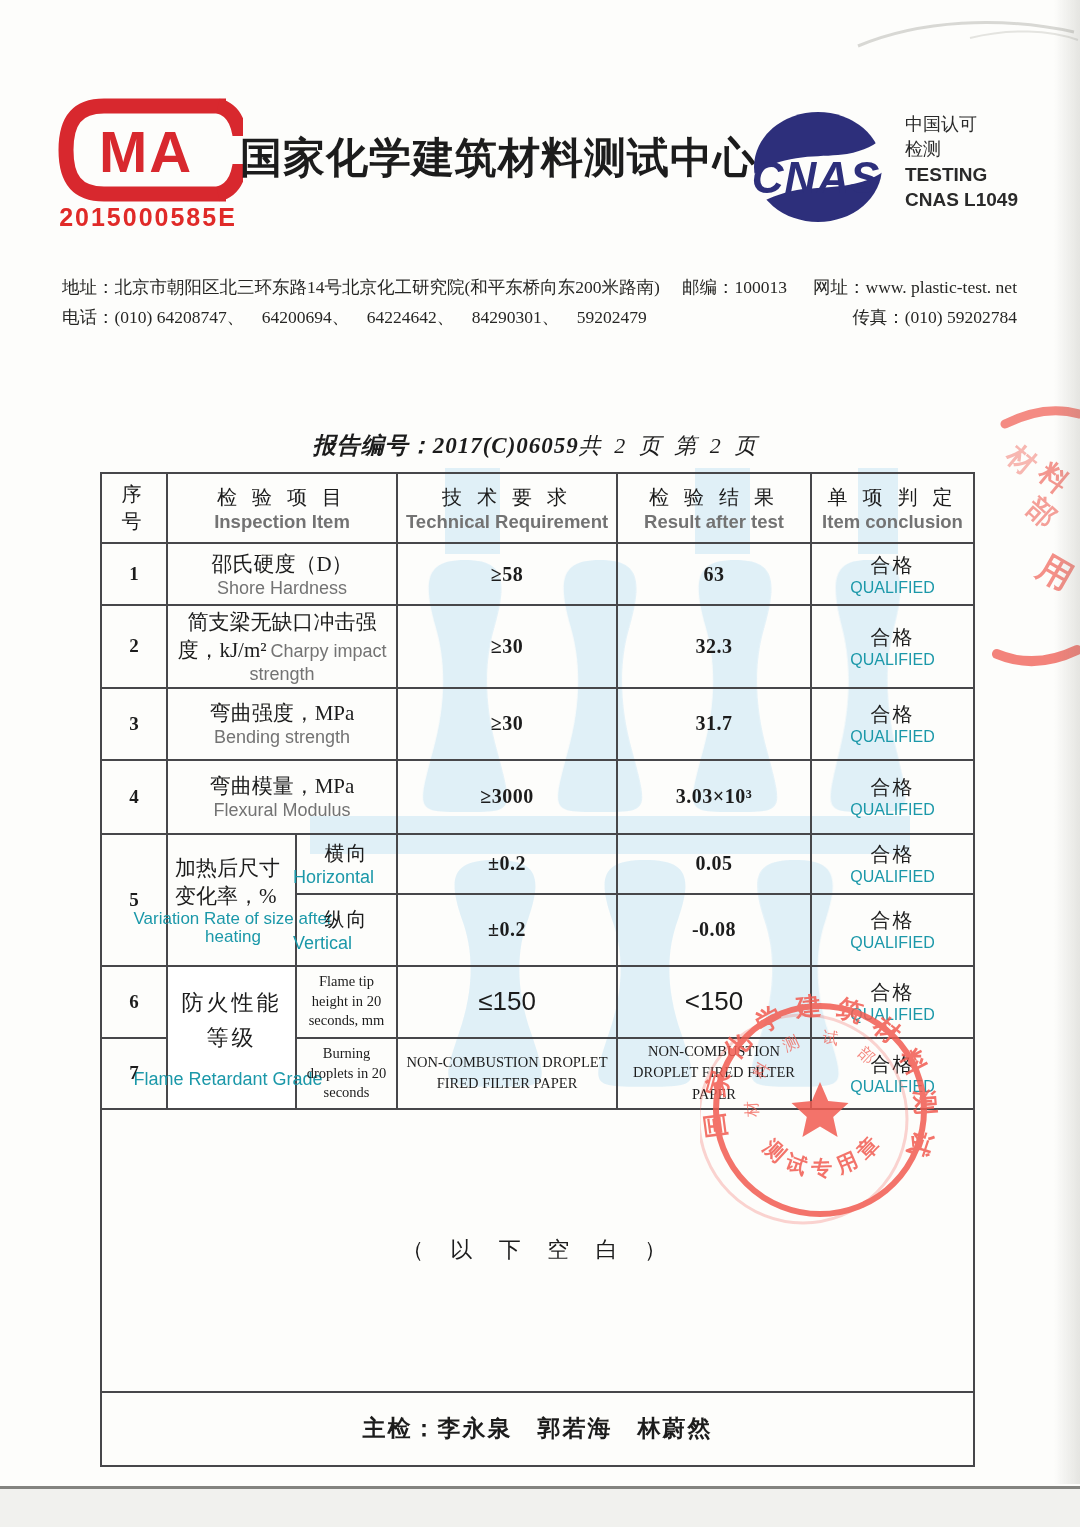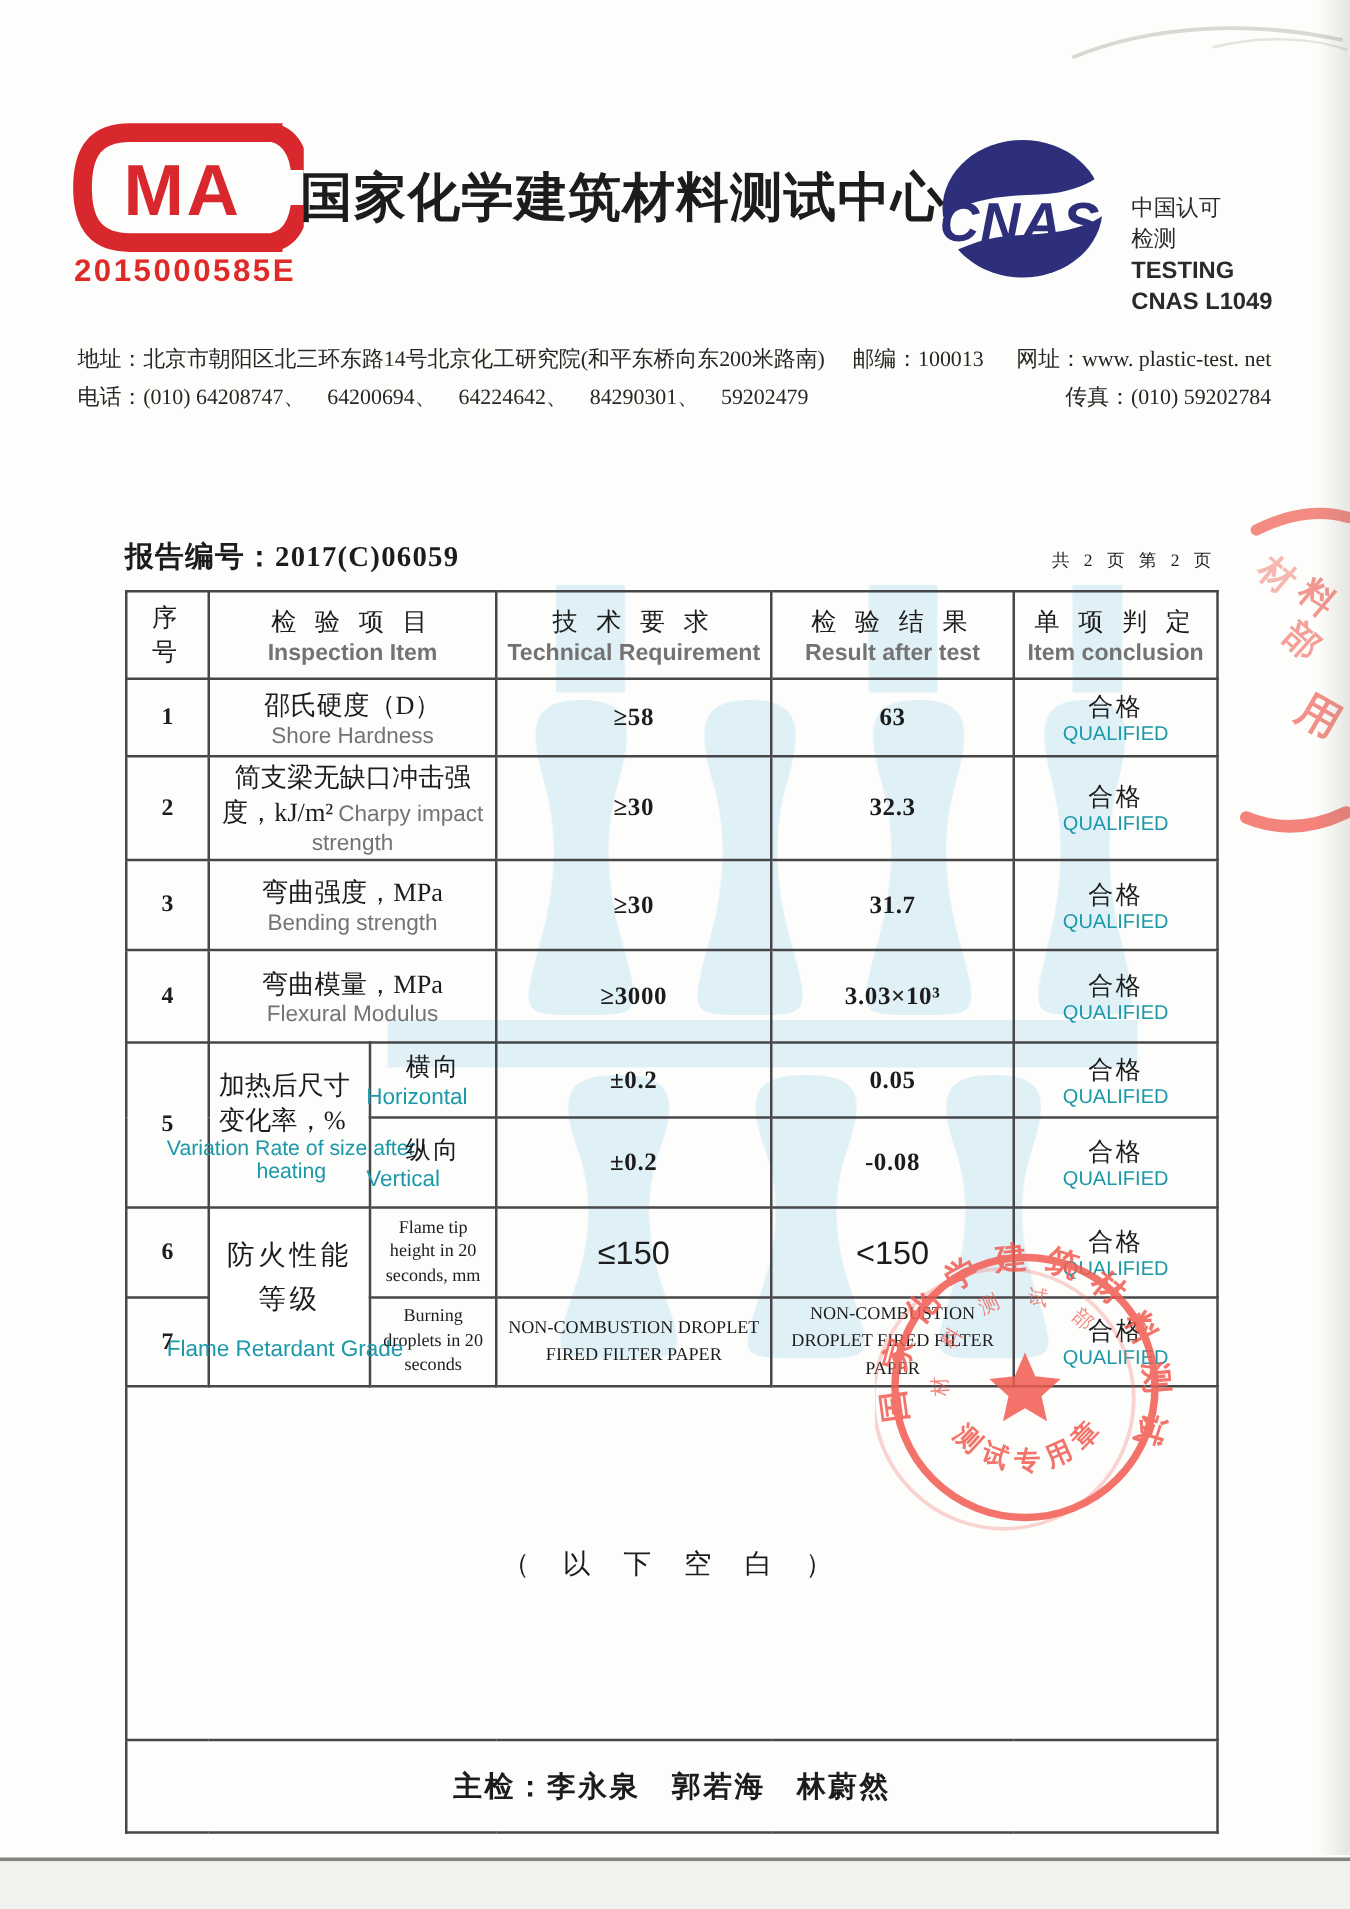--- a/index.html
+++ b/index.html
@@ -12,35 +12,35 @@
   .cma{position:absolute;left:58px;top:98px;width:185px;height:105px;}
   .cma-cert{position:absolute;left:48px;top:203px;width:200px;text-align:center;
     color:#e02a28;font-family:"Liberation Sans","DejaVu Sans",sans-serif;
     font-weight:bold;font-size:25px;letter-spacing:2px;}
   .org-title{position:absolute;left:240px;top:130px;width:520px;
     font-size:42px;font-weight:bold;letter-spacing:1px;white-space:nowrap;}
   .org-sub{position:absolute;left:240px;top:204px;width:440px;text-align:center;
     font-size:30px;font-weight:bold;letter-spacing:2px;}
   .cnas{position:absolute;left:752px;top:110px;width:132px;height:114px;}
   .cnas-side{position:absolute;left:905px;top:112px;width:170px;
-    font-size:18px;line-height:25px;color:#2a2a2a;margin-top:42px;}
+    font-size:18px;line-height:25px;color:#2a2a2a;}
   .cnas-side .b{font-family:"Liberation Sans","DejaVu Sans",sans-serif;font-weight:bold;font-size:19px;}
   
   .contact{position:absolute;left:62px;top:272px;width:955px;font-size:17.5px;color:#262624;}
   .contact .row{display:flex;line-height:30px;}
   .contact .web{margin-left:auto;}
   .contact .zip{margin-left:22px;}
   .contact .fax{margin-left:auto;}
   
   .rpt-title{position:absolute;left:0;top:352px;width:1080px;text-align:center;
     font-size:38px;font-weight:bold;letter-spacing:22px;word-spacing:22px;text-indent:22px;}
   .rpt-meta{position:absolute;left:100px;top:430px;width:873px;display:flex;
-    justify-content:space-between;align-items:baseline;}
+    justify-content:center;align-items:baseline;font-style:italic;}
   .rpt-no{font-size:23px;font-weight:bold;letter-spacing:1px;}
-  .rpt-pages{font-size:14px;letter-spacing:4px;}
+  .rpt-pages{font-size:22px;letter-spacing:4px;}
   
   .watermark{position:absolute;left:310px;top:468px;z-index:0;}
   
   table.rpt{position:absolute;left:100px;top:472px;width:873px;z-index:1;
     border-collapse:collapse;table-layout:fixed;background:transparent;padding-left:22px;}
   table.rpt td,table.rpt th{border:2px solid #47474a;padding:2px 4px;
     text-align:center;vertical-align:middle;overflow:visible;}
   .zh{font-size:21px;}
   .en{color:#737373;font-family:"Liberation Sans","DejaVu Sans",sans-serif;font-size:18px;line-height:1.15;}
   th .zh{font-size:20px;letter-spacing:5px;font-weight:normal;}

